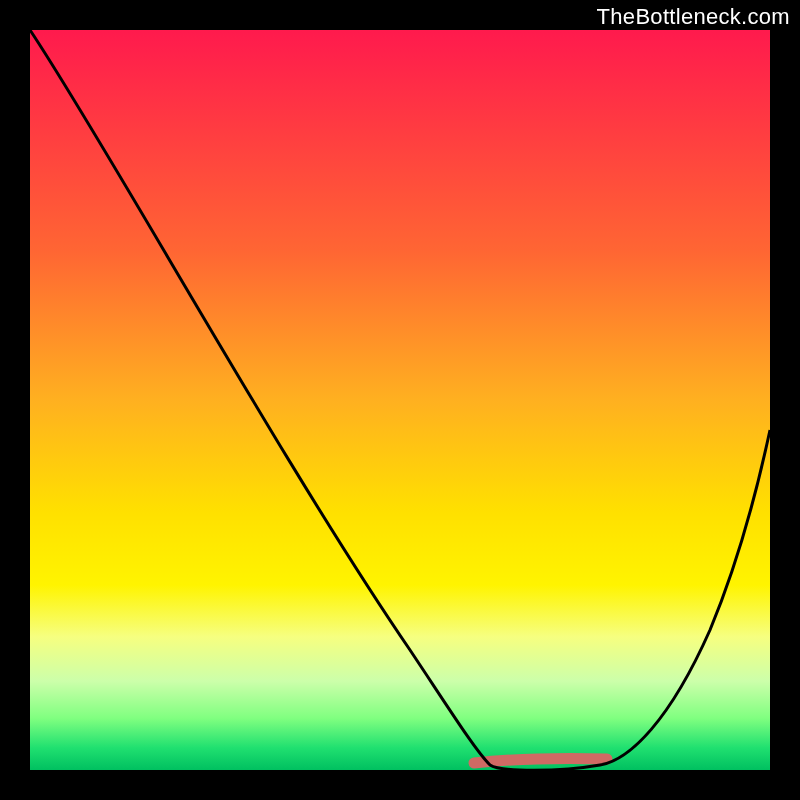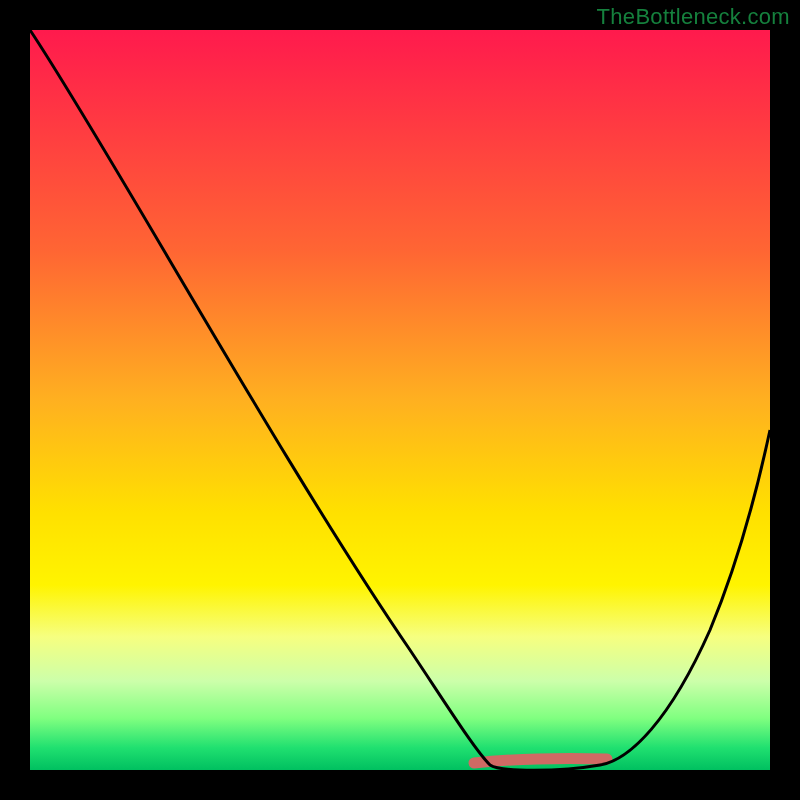--- a/index.html
+++ b/index.html
@@ -38,21 +38,21 @@
       #ccffaa 88%,
       #80ff80 93%,
       #20e070 97%,
       #00c060 100%
     );
   }
   .watermark {
     position: absolute;
     top: 4px;
     right: 10px;
-    color: #15803d;
+    color: #ffffff;
     font-size: 22px;
     font-weight: 500;
     letter-spacing: 0.3px;
     z-index: 10;
   }
   svg.curve {
     position: absolute;
     left: 0;
     top: 0;
     width: 740px;

